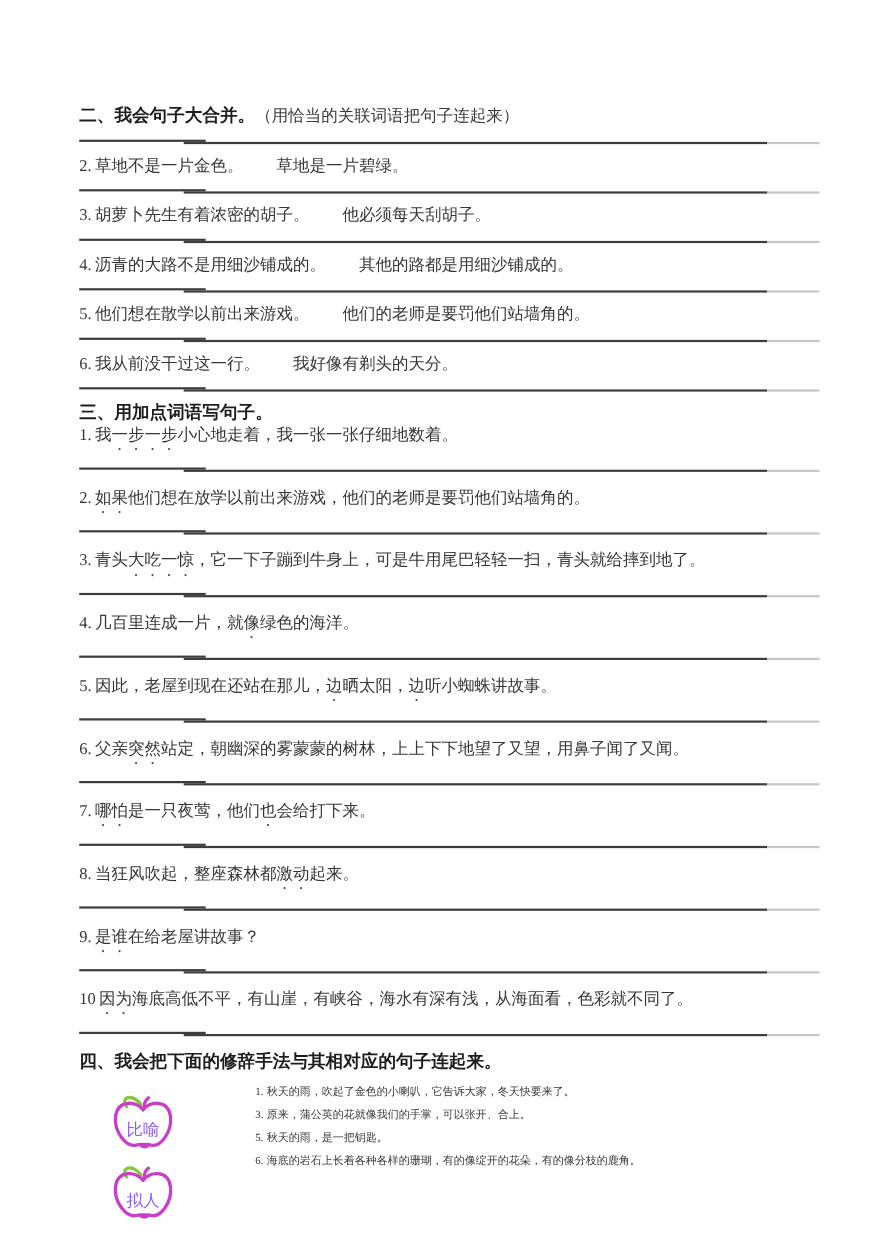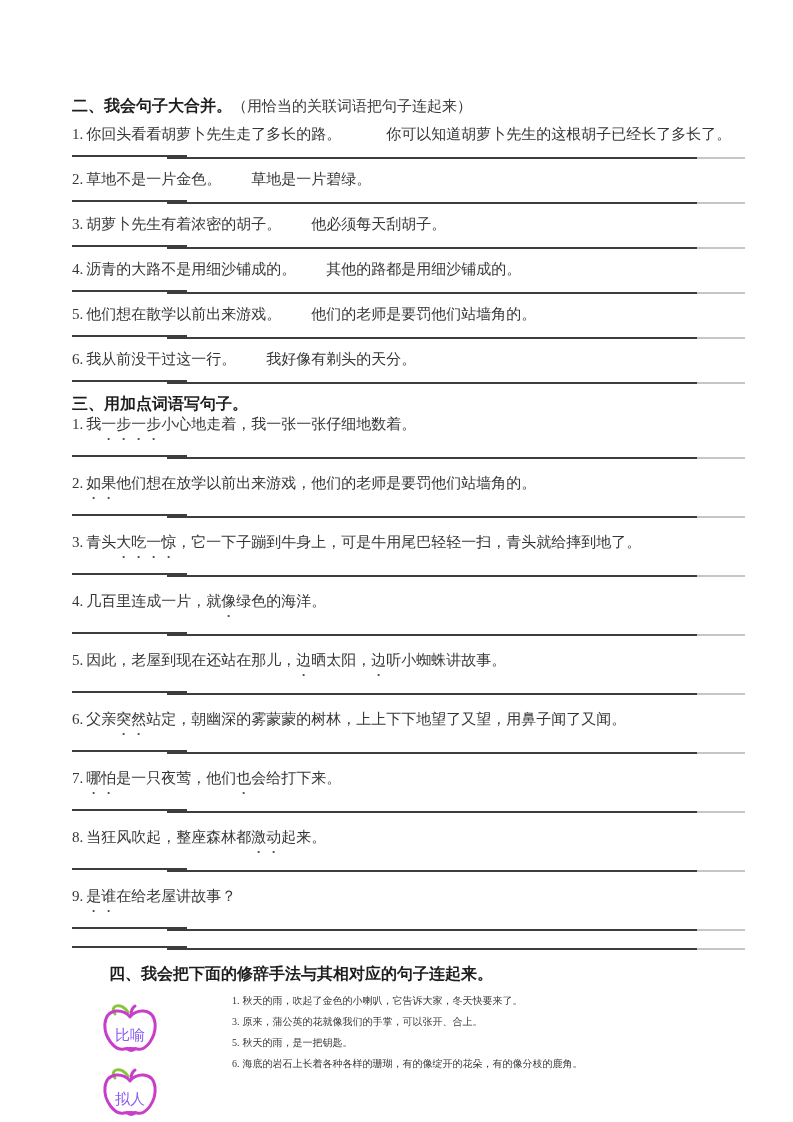--- a/index.html
+++ b/index.html
@@ -14,31 +14,30 @@
     color:var(--ink);
   }
   .page{box-sizing:border-box;width:793px;height:1100px;padding:97px 48px 0 72px;}
   p{margin:0;}
   
   .h{font-size:16px;line-height:18px;color:#1d1d1d;}
   .hb{font-weight:700;font-family:"Liberation Sans","DejaVu Sans",sans-serif;}
   .hn{font-weight:400;font-size:15px;color:#3a3a3a;}
   .h.s2h{margin-bottom:10px;}
   .h.s3h{margin-bottom:2px;}
-  .h.s4h{margin-top:2px;margin-bottom:4px;margin-left:37px;}
+  .h.s4h{margin-top:2px;margin-bottom:4px;}
   
   .q{font-size:15px;line-height:18px;white-space:nowrap;}
   .qnum{margin-right:3px;}
   
   .em{
     -webkit-text-emphasis:filled dot #4a4a4a;
     -webkit-text-emphasis-position:under right;
     text-emphasis:filled dot #4a4a4a;
     text-emphasis-position:under right;
-    font-family:Liberation Mono, monospace;
   }
   
   .ans-line{position:relative;height:4px;}
   .s2 .ans-line{margin-top:12px;margin-bottom:11px;}
   .s3 .ans-line{margin-top:12px;margin-bottom:15px;}
   .ans-line::before{
     content:"";position:absolute;left:0;top:0;width:115px;height:2px;background:#3d3d3d;
   }
   .ans-line::after{
     content:"";position:absolute;left:95px;right:0;top:2px;height:2px;
@@ -56,21 +55,20 @@
   .sentences .q{font-size:10px;line-height:21px;}
 </style>
 </head>
 <body style="--apple-outline: #c93ec9; --apple-leaf: #86c53c;">
 
 <div class="page">
 
   <section>
     <p class="h s2h"><span class="hb">二、我会句子大合并。</span><span class="hn">（用恰当的关联词语把句子连起来）</span></p>
     <div class="qs s2">
-        <p class="q"><span class="qnum">1.</span><span>你回头看看胡萝卜先生走了多长的路。　　　你可以知道胡萝卜先生的这根胡子已经长了多长了。</span></p>
         <div class="ans-line"></div>
         <p class="q"><span class="qnum">2.</span><span>草地不是一片金色。　　草地是一片碧绿。</span></p>
         <div class="ans-line"></div>
         <p class="q"><span class="qnum">3.</span><span>胡萝卜先生有着浓密的胡子。　　他必须每天刮胡子。</span></p>
         <div class="ans-line"></div>
         <p class="q"><span class="qnum">4.</span><span>沥青的大路不是用细沙铺成的。　　其他的路都是用细沙铺成的。</span></p>
         <div class="ans-line"></div>
         <p class="q"><span class="qnum">5.</span><span>他们想在散学以前出来游戏。　　他们的老师是要罚他们站墙角的。</span></p>
         <div class="ans-line"></div>
         <p class="q"><span class="qnum">6.</span><span>我从前没干过这一行。　　我好像有剃头的天分。</span></p>
@@ -92,20 +90,21 @@
         <p class="q"><span class="qnum">5.</span><span>因此，老屋到现在还站在那儿，</span><span class="em">边</span><span>晒太阳，</span><span class="em">边</span><span>听小蜘蛛讲故事。</span></p>
         <div class="ans-line"></div>
         <p class="q"><span class="qnum">6.</span><span>父亲</span><span class="em">突然</span><span>站定，朝幽深的雾蒙蒙的树林，上上下下地望了又望，用鼻子闻了又闻。</span></p>
         <div class="ans-line"></div>
         <p class="q"><span class="qnum">7.</span><span class="em">哪怕</span><span>是一只夜莺，他们</span><span class="em">也</span><span>会给打下来。</span></p>
         <div class="ans-line"></div>
         <p class="q"><span class="qnum">8.</span><span>当狂风吹起，整座森林都</span><span class="em">激动</span><span>起来。</span></p>
         <div class="ans-line"></div>
         <p class="q"><span class="qnum">9.</span><span class="em">是谁</span><span>在给老屋讲故事？</span></p>
         <div class="ans-line"></div>
+        <p class="q"><span class="qnum">10</span><span class="em">因为</span><span>海底高低不平，有山崖，有峡谷，海水有深有浅，从海面看，色彩就不同了。</span></p>
         <div class="ans-line"></div>
       </div>
   </section>
 
   <section>
     <p class="h hb s4h">四、我会把下面的修辞手法与其相对应的句子连起来。</p>
     <div class="match-row">
       <div class="apples">
         <div class="apple">
           <svg width="56" height="56" viewBox="0 0 56 56">

